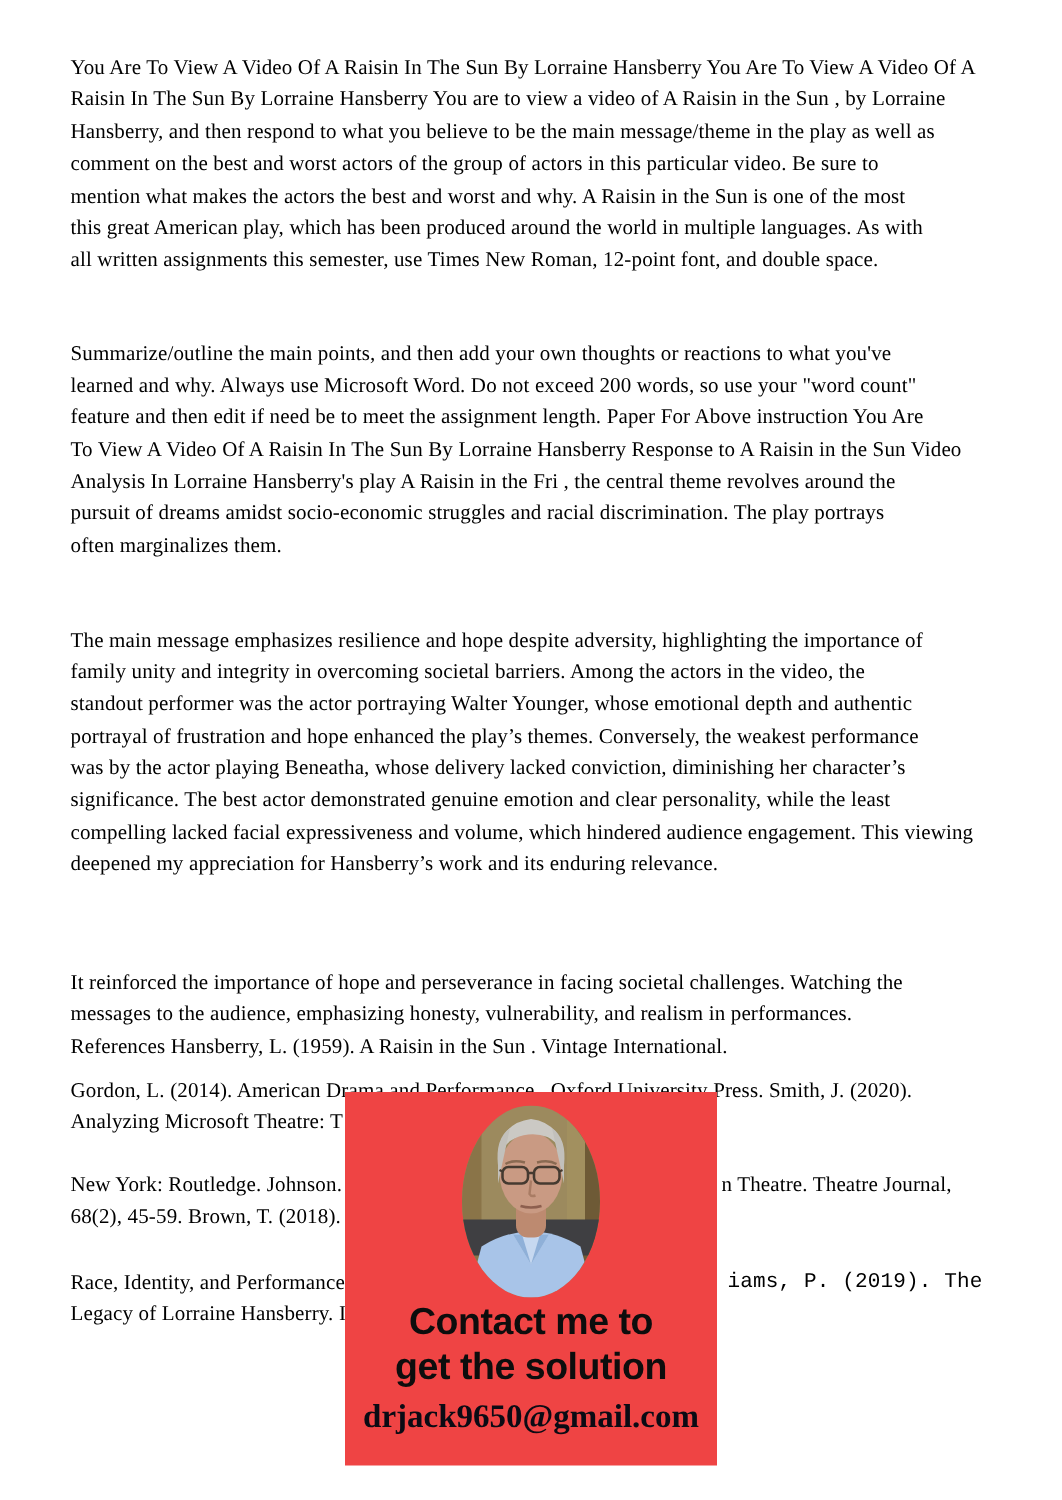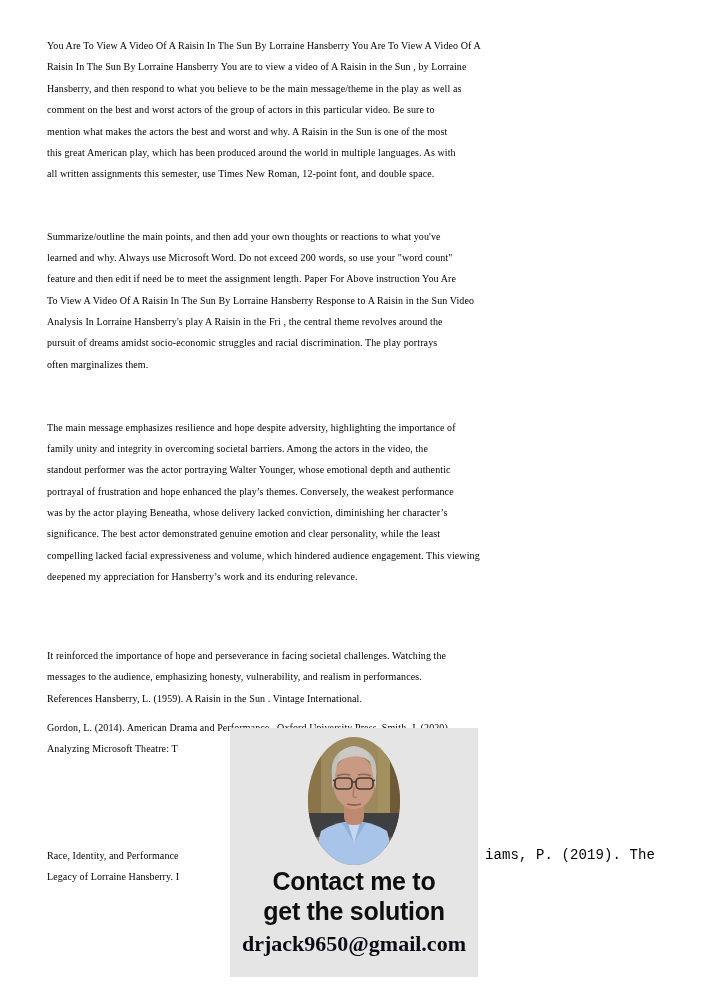--- a/index.html
+++ b/index.html
@@ -5,21 +5,21 @@
   html,body{margin:0;padding:0;}
   body{
     width:708px;height:1000px;position:relative;overflow:hidden;
     background:#ffffff;
     font-family:"Liberation Serif","DejaVu Serif",serif;
   }
   .doc{position:absolute;left:0;top:0;width:708px;height:1000px;color:#000;}
   .para{position:absolute;left:47px;}
   .line{
     height:21.4px;line-height:21.4px;white-space:nowrap;
-    font-size:10px;letter-spacing:0.1px;font-family:Liberation Serif, serif;
+    font-size:14px;letter-spacing:0.1px;font-family:Liberation Serif, serif;
   }
   .frag{
     position:absolute;white-space:nowrap;height:21.4px;line-height:21.4px;
     font-size:14px;letter-spacing:0.1px;
   }
   .overlay-card{
     position:absolute;left:230px;top:728px;width:248px;height:249px;
     display:flex;flex-direction:column;align-items:center;
     cursor:pointer;
   }
@@ -71,28 +71,33 @@
     </div>
     <div class="para" style="top: 645px;">
       <div class="line">It reinforced the importance of hope and perseverance in facing societal challenges. Watching the</div>
       <div class="line">messages to the audience, emphasizing honesty, vulnerability, and realism in performances.</div>
       <div class="line">References Hansberry, L. (1959). A Raisin in the Sun . Vintage International.</div>
     </div>
     <div class="para" style="top: 716.5px;">
       <div class="line">Gordon, L. (2014). American Drama and Performance . Oxford University Press. Smith, J. (2020).</div>
       <div class="line">Analyzing Microsoft Theatre: T</div>
     </div>
+    <div class="para" style="top: 779.5px;">
+      <div class="line">New York: Routledge. Johnson.</div>
+      <div class="line">68(2), 45-59. Brown, T. (2018).</div>
+      <div class="frag" style="left: 434px; top: 0px;">n Theatre. Theatre Journal,</div>
+    </div>
     <div class="para" style="top: 844.5px;">
       <div class="line">Race, Identity, and Performance</div>
       <div class="line">Legacy of Lorraine Hansberry. I</div>
       <div class="frag" style="left: 438px; top: 0px; font-family: Liberation Mono, monospace;">iams, P. (2019). The</div>
     </div>
   </div>
 
-<div class="overlay-card" style="background: #e5e5e5;">
+<div class="overlay-card" style="background: #ef4444;">
   <div class="photo-wrap">
     <svg width="92" height="128" viewBox="0 0 92 128" aria-hidden="true">
       <defs>
         <clipPath id="ovalClip">
             <ellipse cx="46" cy="64" rx="46" ry="64"></ellipse>
           </clipPath>
       </defs>
       <g clip-path="url(#ovalClip)">
         <rect x="0" y="0" width="92" height="128" fill="#9c8a5e"></rect>
         <rect x="0" y="0" width="13" height="128" fill="#8a7448"></rect>

